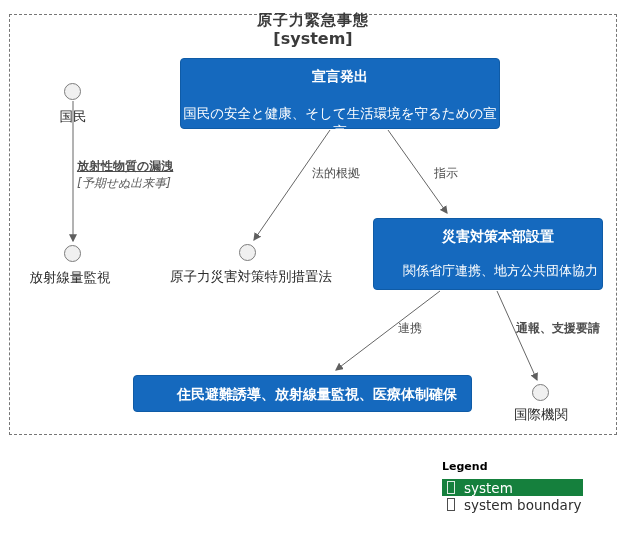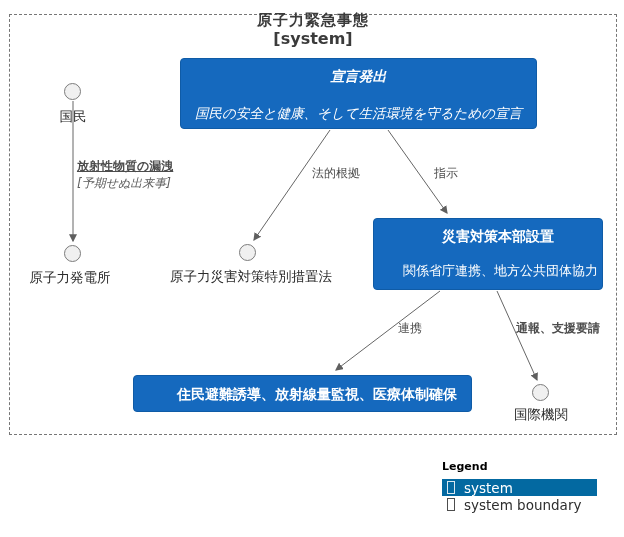--- a/index.html
+++ b/index.html
@@ -37,21 +37,21 @@
     position: absolute;
     background: #1569be;
     border: 1px solid #0f5ba6;
     border-radius: 4px;
     box-sizing: border-box;
     color: #ffffff;
     text-align: center;
   }
   .sys-box .box-title { font-size: 14px; font-weight: bold; }
   .sys-box .box-sub   { font-size: 13.5px; font-weight: normal; }
-  #box-sengen { left: 180px; top: 58px; width: 357px; height: 71px; font-style: italic; }
+  #box-sengen { left: 180px; top: 58px; width: 320px; height: 71px; }
   #box-sengen .box-title { margin-top: 9px; }
   #box-sengen .box-sub   { margin-top: 19px; }
   #box-honbu { left: 373px; top: 218px; width: 230px; height: 72px; }
   #box-honbu .box-title { margin-top: 9px; padding-left: 20px; }
   #box-honbu .box-sub   { margin-top: 16px; font-size: 13px; padding-left: 25px; }
   #box-shien { left: 133px; top: 375px; width: 339px; height: 37px; }
   #box-shien .box-title { line-height: 37px; font-size: 14px; padding-left: 29px; }
   .node-circle {
     position: absolute;
     width: 17px; height: 17px;
@@ -84,21 +84,21 @@
     font-size: 11px; font-weight: bold; color: #000000;
     margin-bottom: 6px;
   }
   .legend-row {
     display: flex; align-items: center;
     font-size: 13.5px;
     height: 17px;
     padding-left: 5px;
     box-sizing: border-box;
   }
-  .legend-row.row-system { background: #0369a1; color: #ffffff; width: 155px; }
+  .legend-row.row-system { background: #15803d; color: #ffffff; width: 141px; }
   .legend-row.row-boundary { color: #2e2e2e; width: 155px; }
   .tofu {
     display: inline-block;
     width: 6px; height: 11px;
     border: 1px solid currentColor;
     margin-right: 9px;
     opacity: 0.85;
     flex: 0 0 auto;
   }
 </style>
@@ -122,21 +122,21 @@
     <line x1="330" y1="130" x2="254" y2="240" stroke="#666666" stroke-width="1" marker-end="url(#arrow)"></line>
     <line x1="388" y1="130" x2="447" y2="213" stroke="#666666" stroke-width="1" marker-end="url(#arrow)"></line>
     <line x1="440" y1="291" x2="336" y2="370" stroke="#666666" stroke-width="1" marker-end="url(#arrow)"></line>
     <line x1="497" y1="291" x2="537" y2="380" stroke="#666666" stroke-width="1" marker-end="url(#arrow)"></line>
   </svg>
 
   <div class="node-circle" style="left:64px; top:83px;"></div>
   <div class="node-label" style="left:73px; top:108px;">国民</div>
 
   <div class="node-circle" style="left:64px; top:245px;"></div>
-  <div class="node-label" style="left:70px; top:269px;">原子力発電所</div>
+  <div class="node-label" style="left:70px; top:269px;">放射線量監視</div>
 
   <div class="node-circle" style="left:239px; top:244px;"></div>
   <div class="node-label" style="left:251px; top:268px;">原子力災害対策特別措置法</div>
 
   <div class="node-circle" style="left:532px; top:384px;"></div>
   <div class="node-label" style="left:541px; top:406px;">国際機関</div>
 
   <div class="sys-box" id="box-sengen">
     <div class="box-title">宣言発出</div>
     <div class="box-sub">国民の安全と健康、そして生活環境を守るための宣言</div>

